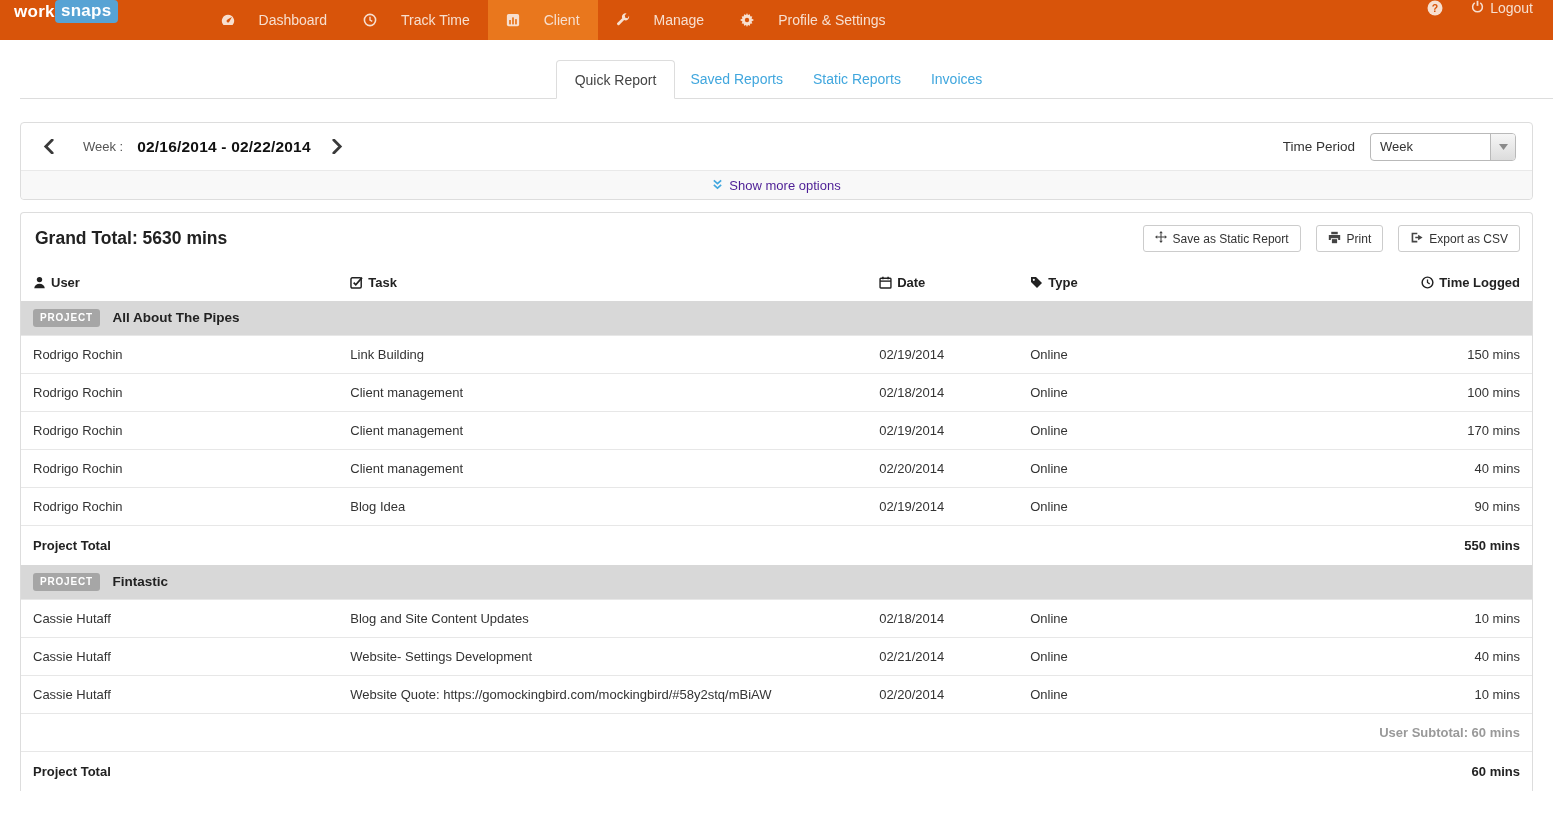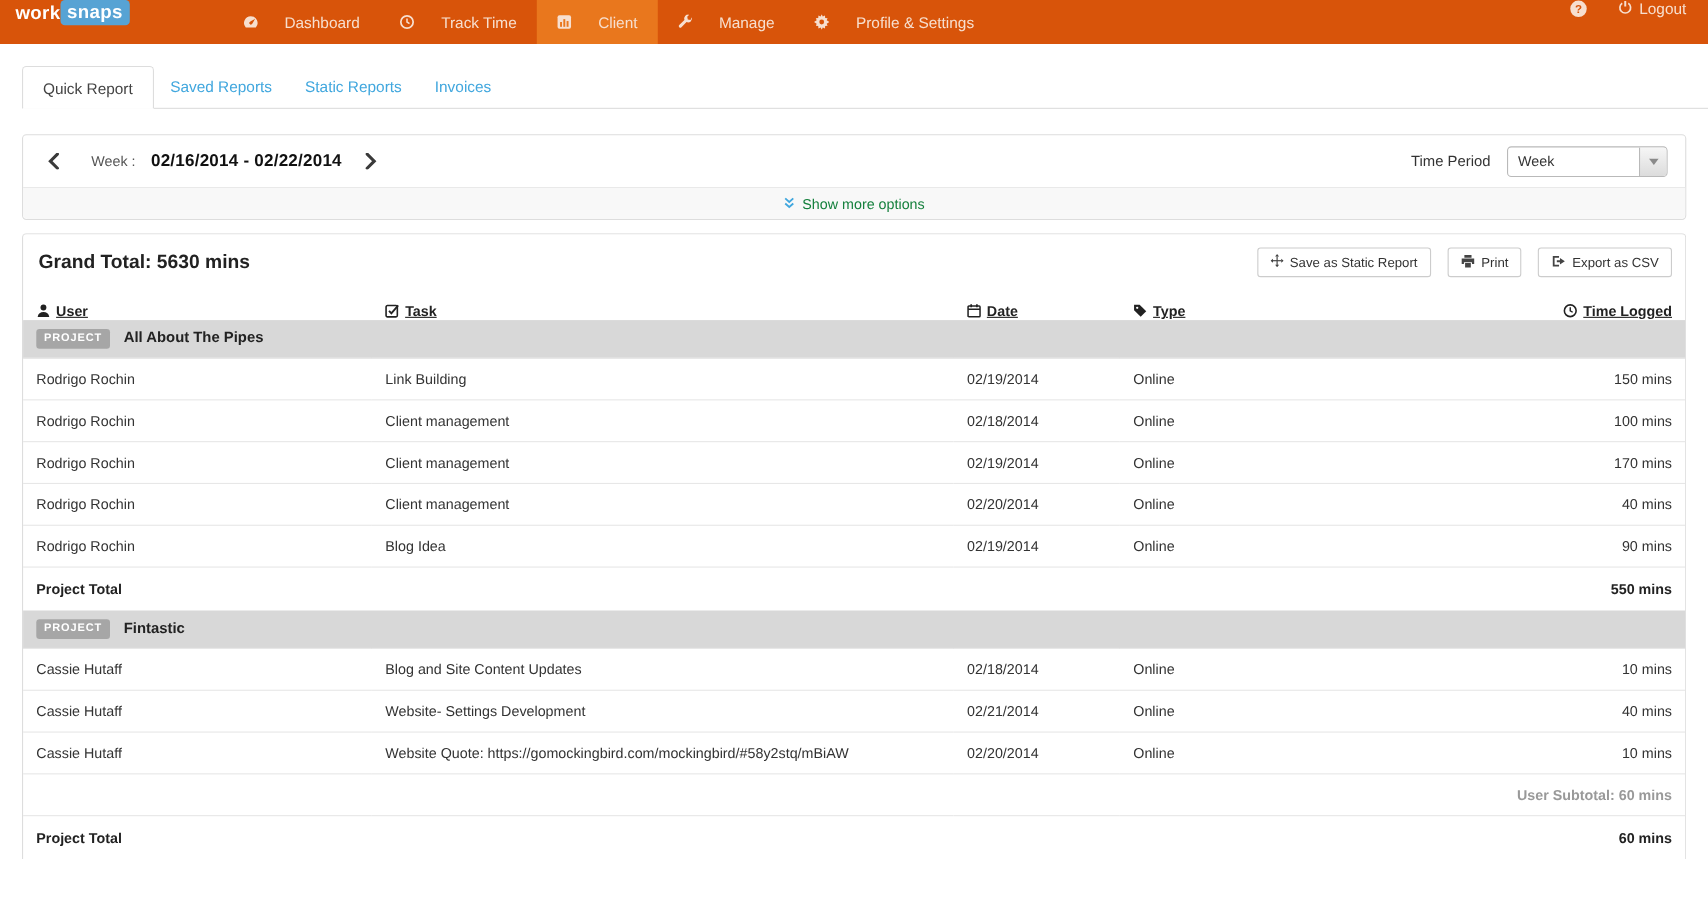--- a/index.html
+++ b/index.html
@@ -17,55 +17,55 @@
   .nav-items { display:flex; margin-left:85px; height:40px; }
   .nav-item { display:flex; align-items:center; gap:24px; padding:0 18px; color:#F7DFCF;
     font-size:14px; cursor:pointer; height:40px; }
   .nav-item.active { background:#E9771D; }
   .nav-item svg { display:block; }
   .nav-right { margin-left:auto; display:flex; align-items:center; gap:28px; padding-right:20px; }
   .help-btn { cursor:pointer; display:flex; }
   .logout { display:flex; align-items:center; gap:6px; color:#F7DFCF; font-size:14px; cursor:pointer; }
 
   
-  .tabs { display:flex; margin:20px 0 0 20px; border-bottom:1px solid #ddd; height:39px; padding-right:20px; }
+  .tabs { display:flex; margin:20px 0 0 20px; border-bottom:1px solid #ddd; height:39px; padding-right:20px;justify-content:center; }
   .tab { padding:0 15px; line-height:38px; font-size:14px; color:#41A7DE; cursor:pointer; }
   .tab.active { background:#fff; border:1px solid #ddd; border-bottom:1px solid #fff;
     border-radius:4px 4px 0 0; color:#444; margin-bottom:-1px; padding:0 18px; }
 
   
   .filter-panel { margin:23px 20px 0; border:1px solid #ddd; border-radius:4px; background:#fff; }
   .filter-main { display:flex; align-items:center; height:47px; padding:0 16px; }
   .chev-btn { padding:2px 6px; cursor:pointer; display:flex; align-items:center; }
   .week-label { color:#555; font-size:13px; margin:0 8px 0 22px; }
   .date-range { font-weight:bold; font-size:15.5px; color:#111; margin:0 14px 0 6px; letter-spacing:.2px; }
   .time-period { margin-left:auto; display:flex; align-items:center; gap:15px; }
   .tp-label { font-size:13.5px; color:#333; }
   .select { width:146px; height:28px; border:1px solid #b9b9b9; border-radius:4px; display:flex;
     background:#fff; cursor:pointer; overflow:hidden; }
   .select-text { flex:1; font-size:13px; color:#333; line-height:26px; padding-left:9px; }
   .select-btn { width:25px; background:linear-gradient(#f6f6f6,#dcdcdc); border-left:1px solid #b9b9b9;
     display:flex; align-items:center; justify-content:center; }
   .filter-more { border-top:1px solid #e9e9e9; background:#f8f8f8; height:29px;
     display:flex; align-items:center; justify-content:center; border-radius:0 0 4px 4px; }
-  .show-more { display:flex; align-items:flex-end; gap:6px; color:#15803d; font-size:13px; cursor:pointer; }
+  .show-more { display:flex; align-items:flex-end; gap:6px; color:#4c1d95; font-size:13px; cursor:pointer; }
 
   
   .report-panel { margin:12px 20px 0; border:1px solid #ddd; border-bottom:none;
     border-radius:4px 4px 0 0; background:#fff; }
   .report-header { display:flex; align-items:center; padding:12px 12px; }
   .grand-total { font-size:17.5px; font-weight:bold; color:#222; margin-left:2px; }
   .report-btns { margin-left:auto; display:flex; gap:15px; }
   .btn { height:27px; padding:0 11px; border:1px solid #ccc; border-radius:3px; background:#fff;
     font-size:12px; color:#333; display:inline-flex; align-items:center; gap:6px; cursor:pointer;
     font-family:"Liberation Sans", sans-serif; }
 
   table.report { width:100%; border-collapse:collapse; font-size:13px; color:#333; table-layout:fixed; }
   col.c-user{width:21%} col.c-task{width:35%} col.c-date{width:10%} col.c-type{width:14%} col.c-time{width:20%}
-  th { text-align:left; font-weight:bold; color:#222; font-size:13px; padding:10px 12px 1px;text-decoration:underline; }
+  th { text-align:left; font-weight:bold; color:#222; font-size:13px; padding:10px 12px 11px; }
   th .hicon { margin-right:5px; position:relative; top:2px; }
   th.right, td.right { text-align:right; }
   tr.project-row td { background:#D8D8D8; padding:8px 12px; }
   .badge { display:inline-block; background:#A6A6A6; color:#fff; font-size:10px; font-weight:bold;
     letter-spacing:.8px; padding:3px 7px 4px; border-radius:3px; vertical-align:1px; }
   .pname { font-weight:bold; font-size:13.5px; color:#222; margin-left:9px; }
   tr.data-row td { padding:11px 12px; border-top:1px solid #e7e7e7; white-space:nowrap;
     overflow:hidden; text-overflow:ellipsis; }
   tr.data-row:first-of-type td { border-top:none; }
   tr.subtotal-row td { text-align:right; color:#999; font-weight:bold; padding:11px 12px;

